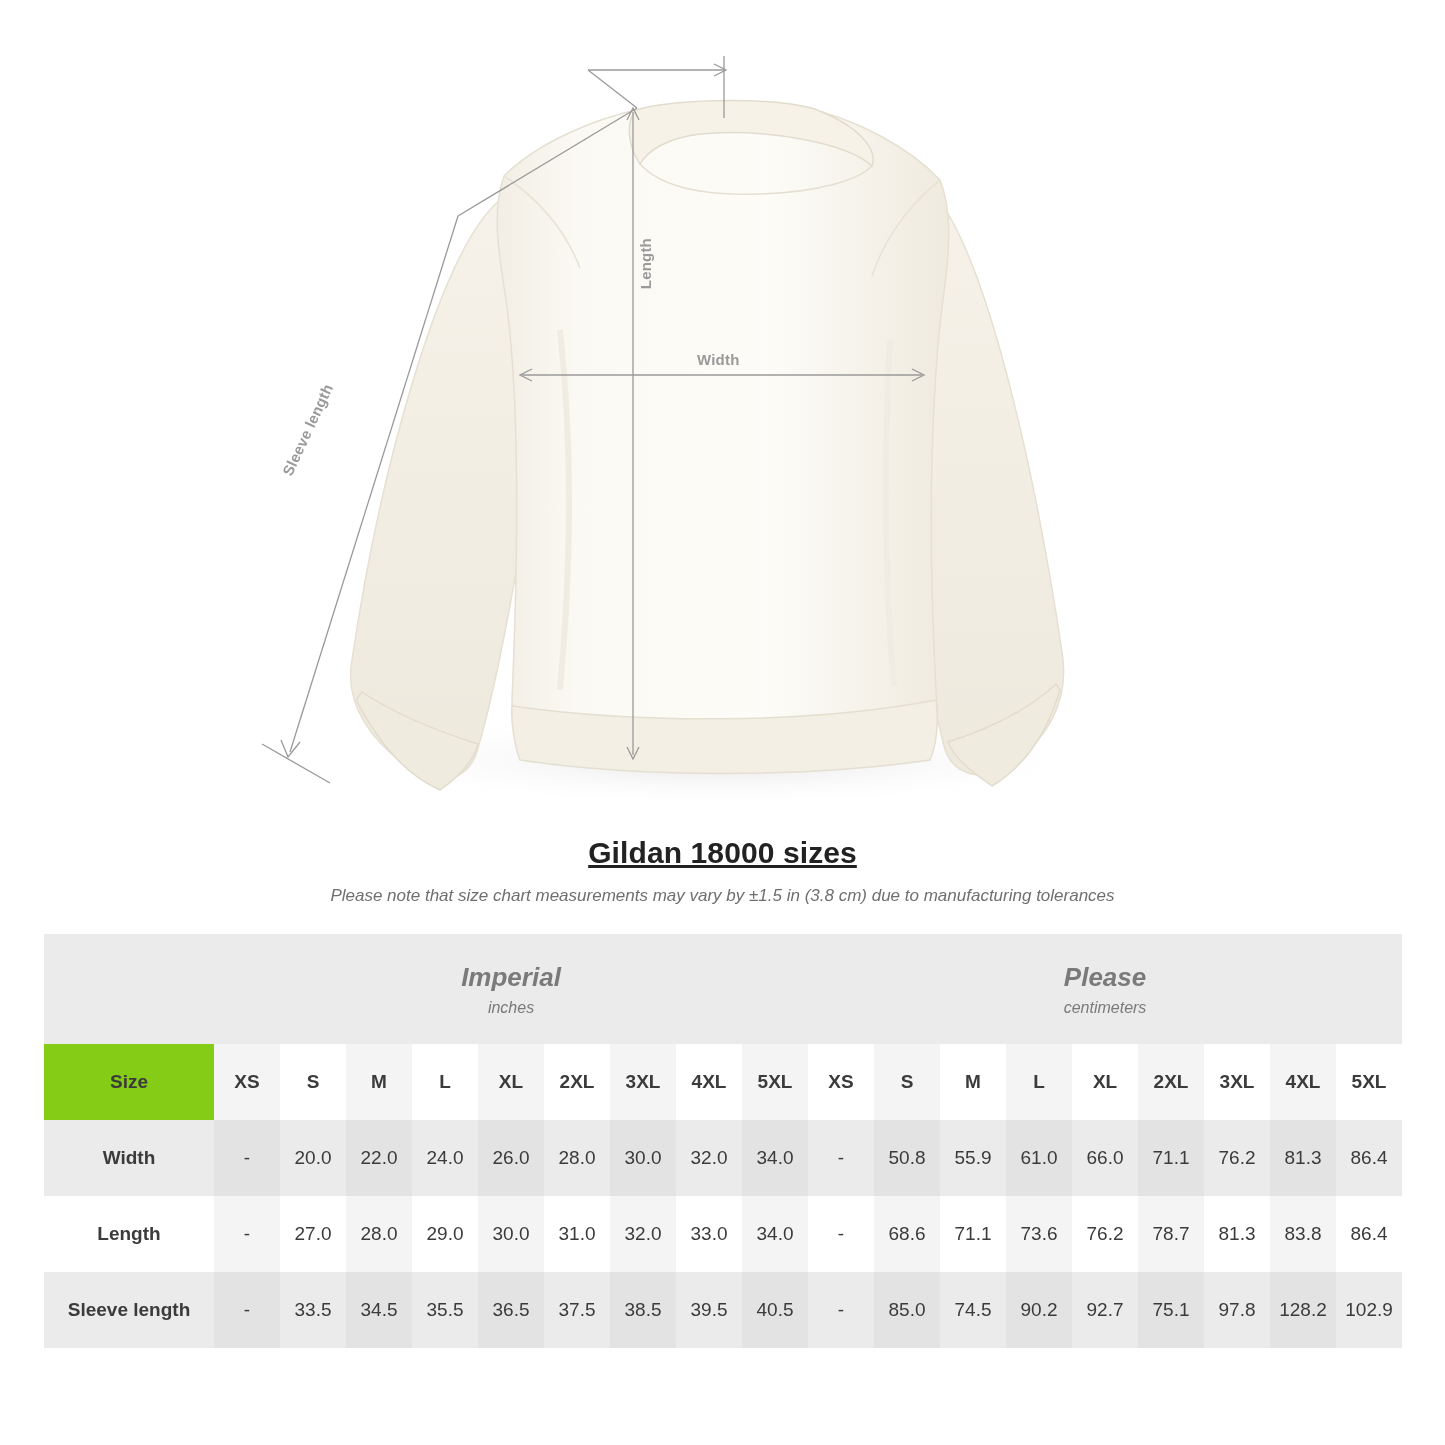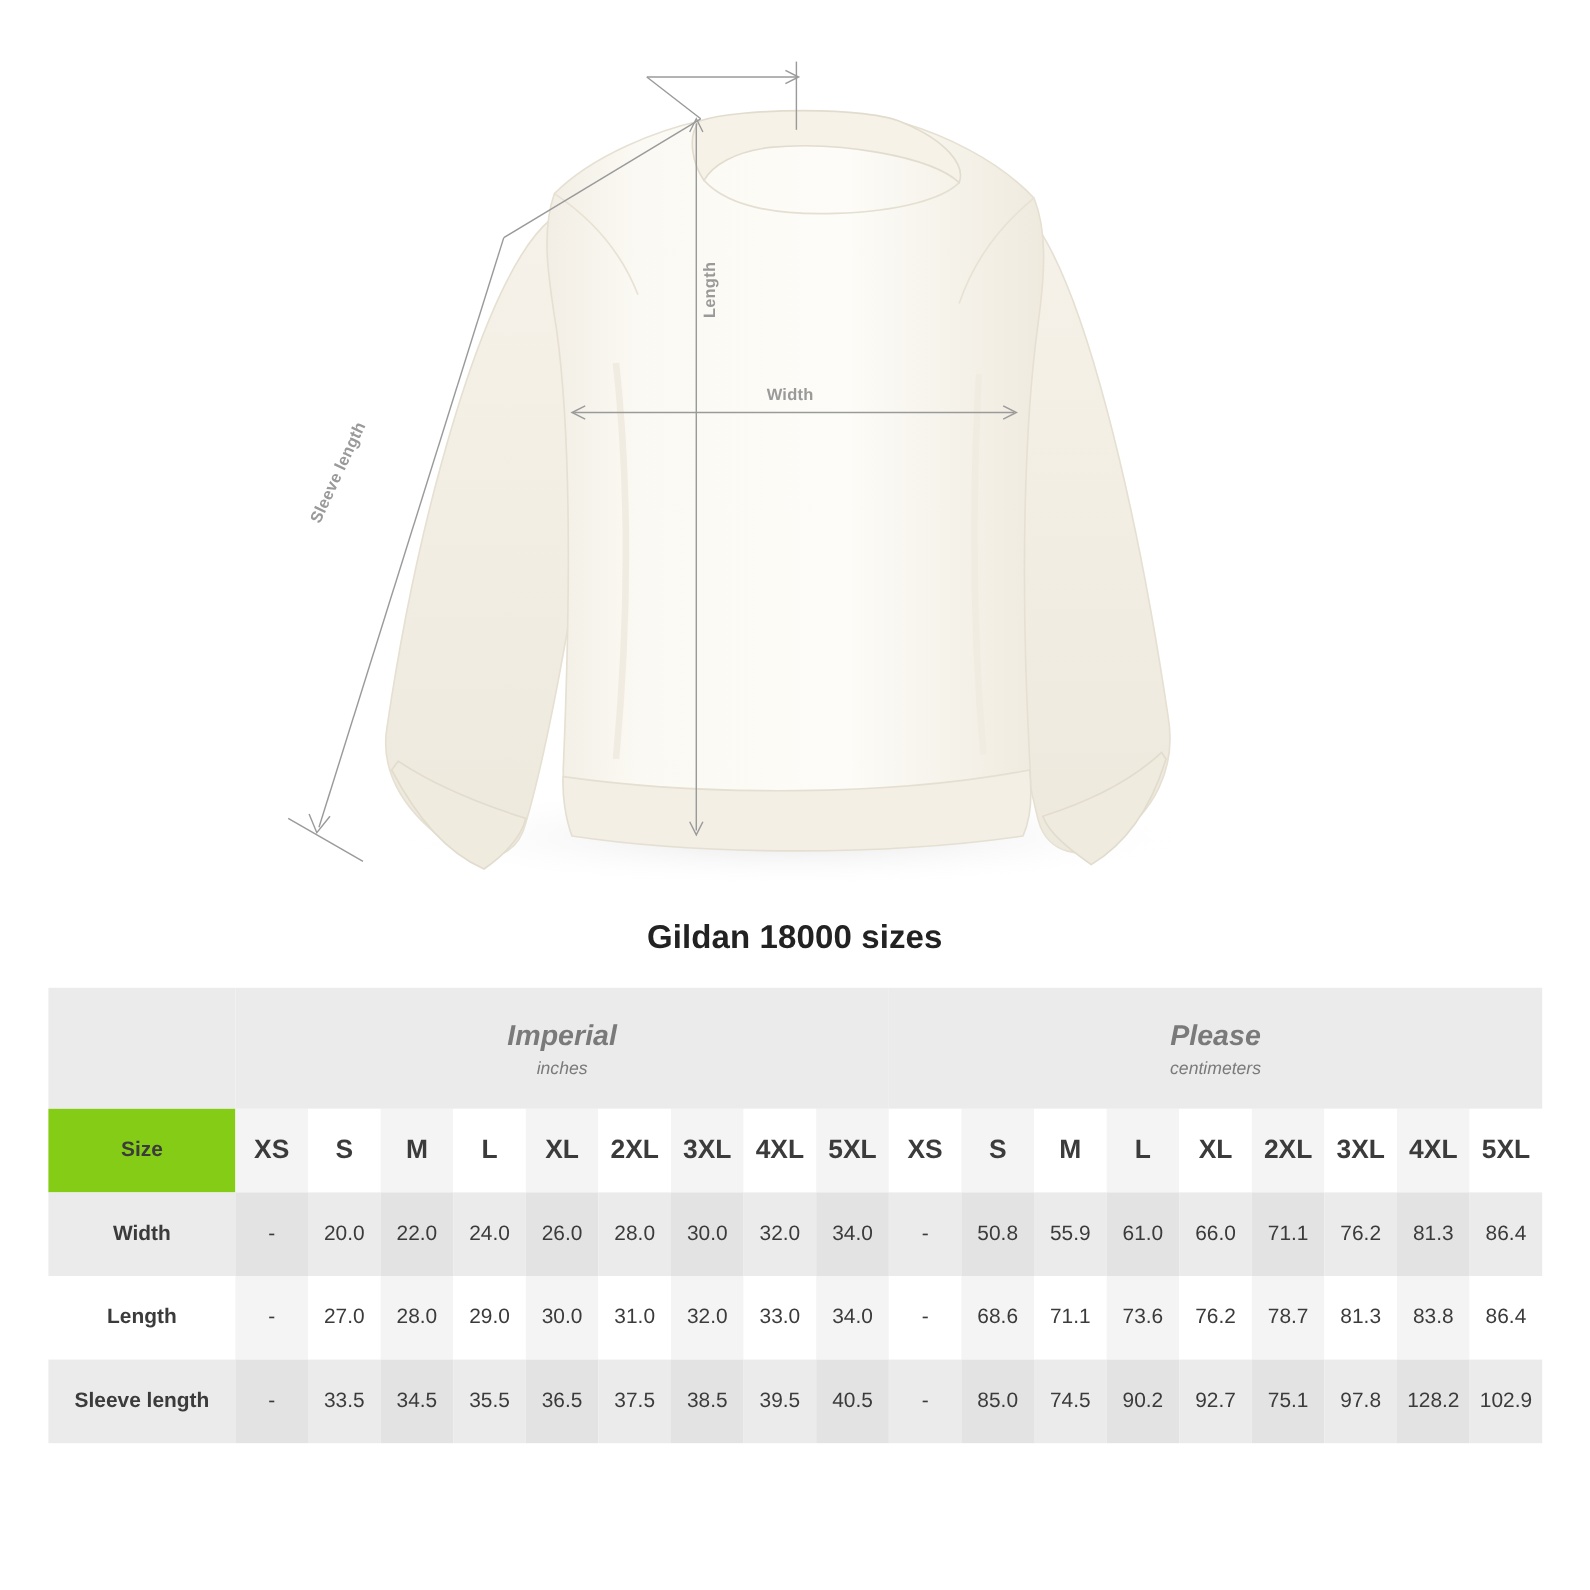--- a/index.html
+++ b/index.html
@@ -60,20 +60,21 @@
   .title-block {
     text-align: center;
     margin-top: 6px;
   }
   .chart-title {
     font-size: 30px;
     font-weight: bold;
     color: #222222;
     margin: 0;
     letter-spacing: 0.1px;
+    text-decoration: underline;
   }
   .chart-note {
     font-size: 17px;
     font-style: italic;
     color: #6f6f6f;
     margin-top: 16px;
   }
 
   
   .table-wrap {
@@ -104,21 +105,21 @@
   }
   .unit-sub {
     font-size: 16px;
     font-style: italic;
     color: #7a7a7a;
     margin-top: 6px;
   }
   .head-row td {
     height: 76px;
     background: #ffffff;
-    font-size: 24px;
+    font-size: 19px;
     font-weight: bold;
     color: #3b3b3b;
   }
   .head-row td.alt {
     background: #f4f4f4;
   }
   .head-row td.rowlabel {
     font-size: 19px;
     font-weight: bold;
     background: #84cc16;
@@ -222,20 +223,21 @@
       </g>
     </svg>
 
     <div class="dim-label label-length">Length</div>
     <div class="dim-label label-width">Width</div>
     <div class="dim-label label-sleeve">Sleeve length</div>
   </div>
 
   <div class="title-block">
     <h1 class="chart-title">Gildan 18000 sizes</h1>
+    <div class="chart-note">Please note that size chart measurements may vary by ±1.5 in (3.8 cm) due to manufacturing tolerances</div>
   </div>
 
   <div class="table-wrap">
     <table class="size-table">
       <colgroup>
         <col class="col-label">
         <col class="col-cell">
           <col class="col-cell">
           <col class="col-cell">
           <col class="col-cell">

